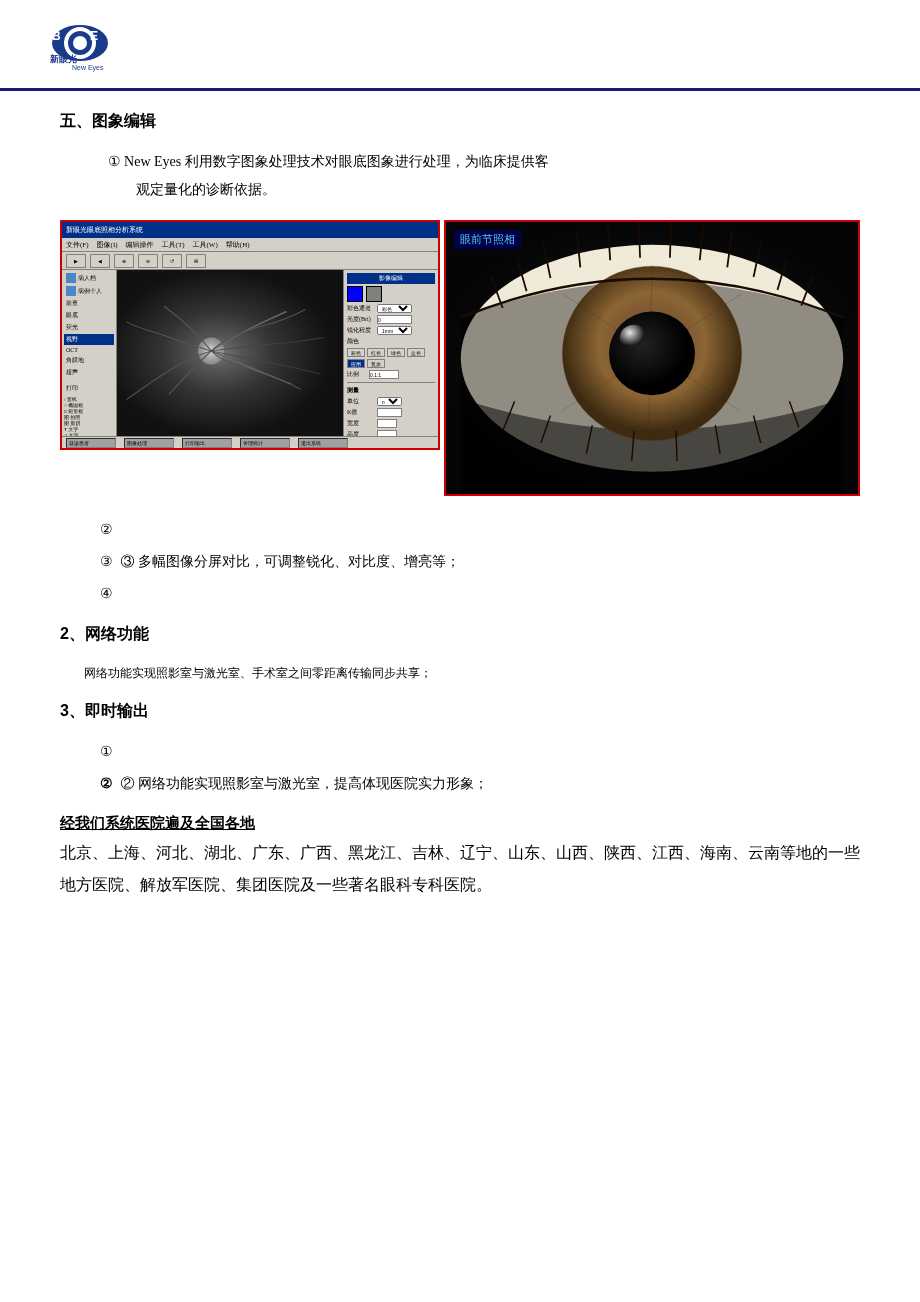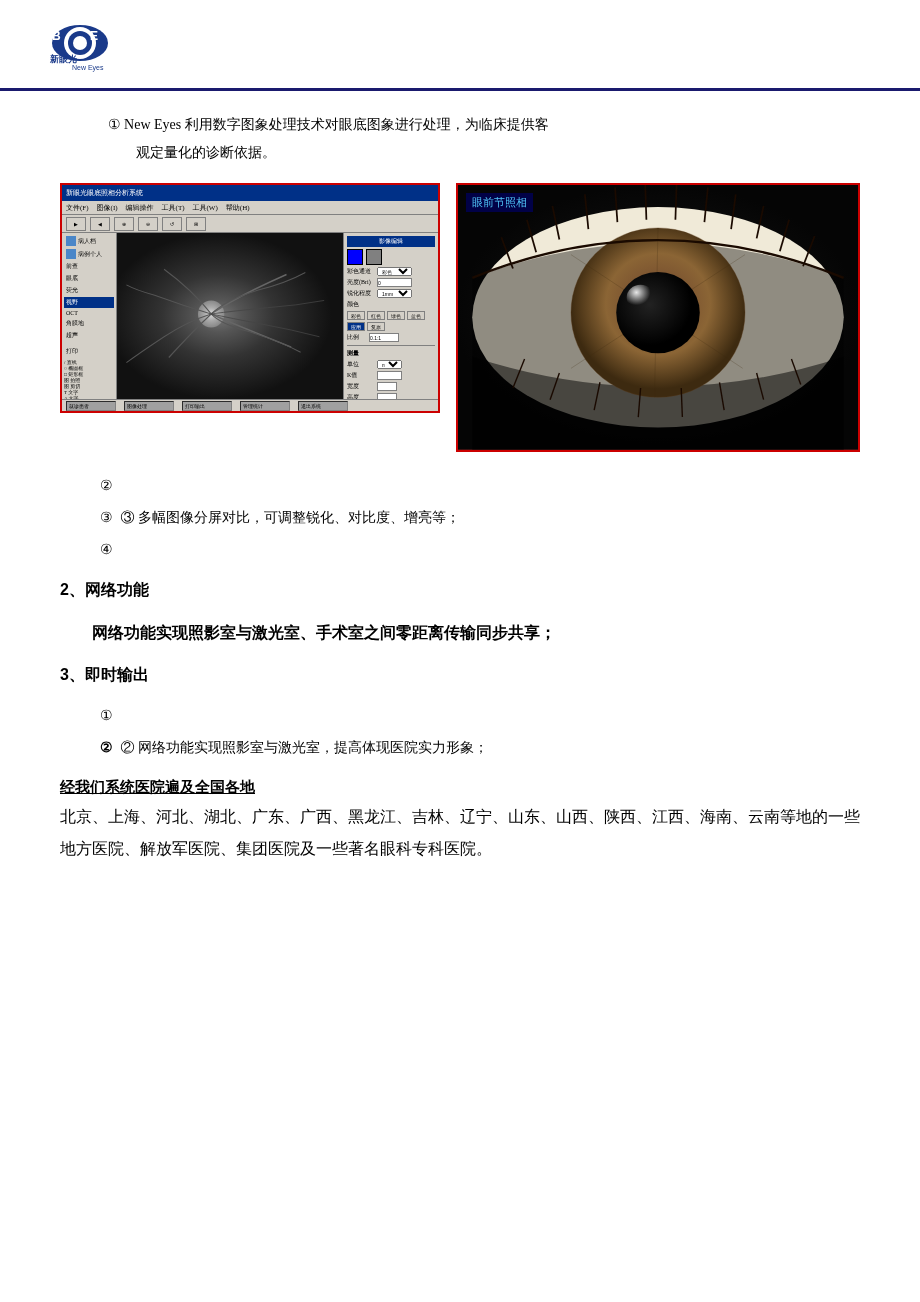--- a/index.html
+++ b/index.html
@@ -42,45 +42,44 @@
     }
 
     .section-heading {
       font-size: 16px;
       font-weight: bold;
       margin-bottom: 16px;
       font-family: "SimHei", "黑体", sans-serif;
     }
 
     .paragraph {
-      font-size: 16px;
+      font-size: 12px;
       line-height: 2;
       margin-bottom: 12px;
       text-indent: 2em;
-      font-weight: bold;
     }
 
     .list-item-circled {
       display: flex;
       gap: 8px;
       padding-left: 40px;
       font-size: 14px;
       line-height: 2;
       margin-bottom: 4px;
     }
 
     .circle-num {
       font-size: 14px;
       flex-shrink: 0;
     }
 
     
     .images-row {
       display: flex;
-      gap: 16px;
+      gap: 4px;
       margin: 16px 0 20px 0;
     }
 
     
     .screenshot-left {
       width: 380px;
       height: 230px;
       border: 2px solid #cc0000;
       background: #c8d4e8;
       position: relative;
@@ -310,20 +309,21 @@
       <text x="50" y="22" font-size="12" fill="white" font-weight="bold" font-family="Arial">E</text>
 
       <text x="10" y="44" font-size="9" fill="#1a3a8a" font-family="SimHei,sans-serif" font-weight="bold">新眼光</text>
       <text x="32" y="52" font-size="7" fill="#1a3a8a" font-family="Arial">New Eyes</text>
     </svg>
   </div>
 </div>
 
 <div class="content">
 
+  <div class="section-heading">五、图象编辑</div>
 
   <div class="list-item-circled">
     <span class="circle-num"></span>
     <div>
       <div>① New Eyes 利用数字图象处理技术对眼底图象进行处理，为临床提供客</div>
       <div style="padding-left:2em;">观定量化的诊断依据。</div>
     </div>
   </div>
 
   <div class="images-row">

